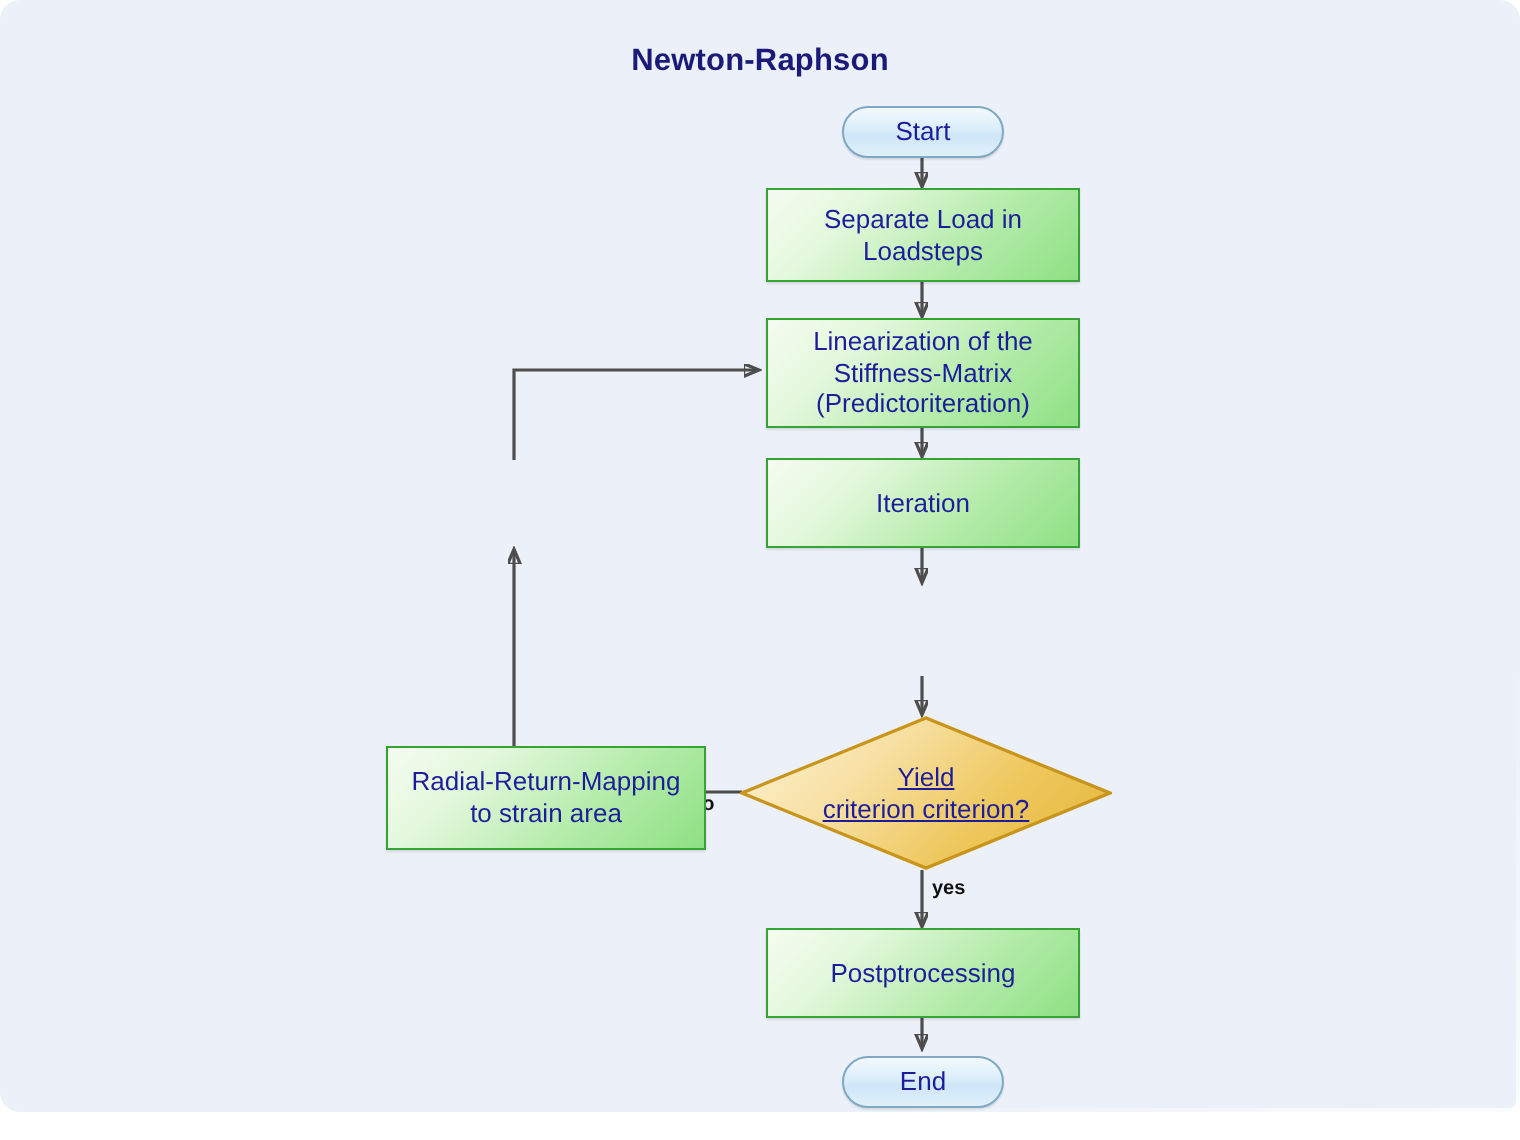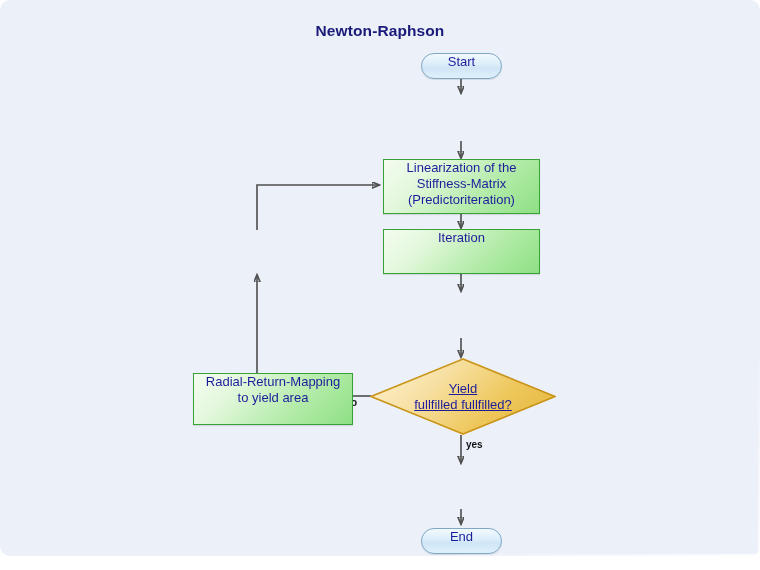--- a/index.html
+++ b/index.html
@@ -48,21 +48,21 @@
     font-weight: bold;
     color: #1a1a78;
     letter-spacing: .1px;
   }
 
   
   .node {
     position: absolute;
     box-sizing: border-box;
     display: flex;
-    align-items: flex-start;
+    align-items: center;
     justify-content: center;
     text-align: center;
     color: #1d1d9c;
     font-size: 13px;
     line-height: 1.22;
   }
 
   .process {
     border: 1px solid #37a337;
     background: linear-gradient(135deg, #f4fcf0 0%, #e4f8dd 26%, #b6ecac 62%, #8ee084 100%);
@@ -155,20 +155,26 @@
     <line x1="461" y1="509" x2="461" y2="524" marker-end="url(#arrow)"></line>
   </svg>
 
   <div class="edge-label" style="left:345px; top:397px;">no</div>
   <div class="edge-label" style="left:466px; top:439px;text-align:right;">yes</div>
 
   <div class="node terminator" style="left:421px; top:53px; width:81px; height:26px;">
     <span>Start</span>
   </div>
 
+  <div class="node process" style="left:383px; top:94px; width:157px; height:47px;">
+    <span>
+      <span>Separate Load in</span><br>
+      <span>Loadsteps</span>
+    </span>
+  </div>
 
   <div class="node process" style="left:383px; top:229px; width:157px; height:45px;">
     <span>Iteration</span>
   </div>
 
   <div class="node process" style="left:383px; top:159px; width:157px; height:55px;">
     <span>
       <span>Linearization of the</span><br>
       <span>Stiffness-Matrix</span><br>
       <span>(Predictoriteration)</span>
@@ -177,33 +183,36 @@
 
 
   <div class="decision" style="left:370px; top:358px; width:186px; height:77px;">
     <div class="shape"></div>
     <svg class="outline-svg" width="186" height="77" viewBox="0 0 186 77" preserveAspectRatio="none">
       <polygon points="93,1 185,38.5 93,76 1,38.5" fill="none" stroke="#c8941b" stroke-width="1.6"></polygon>
     </svg>
     <div class="dtext">
       <span>
         <span>Yield</span><br>
-        <span>fullfilled fullfilled?</span>
+        <span>criterion criterion?</span>
       </span>
     </div>
   </div>
 
   <div class="node process" style="left:177px; top:373px; width:160px; height:52px;margin-left:16px;">
     <span>
       <span>Radial-Return-Mapping</span><br>
-      <span>to yield area</span>
+      <span>to strain area</span>
     </span>
   </div>
 
 
+  <div class="node process" style="left:383px; top:464px; width:157px; height:45px;">
+    <span>Postptrocessing</span>
+  </div>
 
   <div class="node terminator" style="left:421px; top:528px; width:81px; height:26px;">
     <span>End</span>
   </div>
 
   <div id="page-edge"></div>
   <div id="page-edge-b"></div>
 </div>
 
 </body></html>

